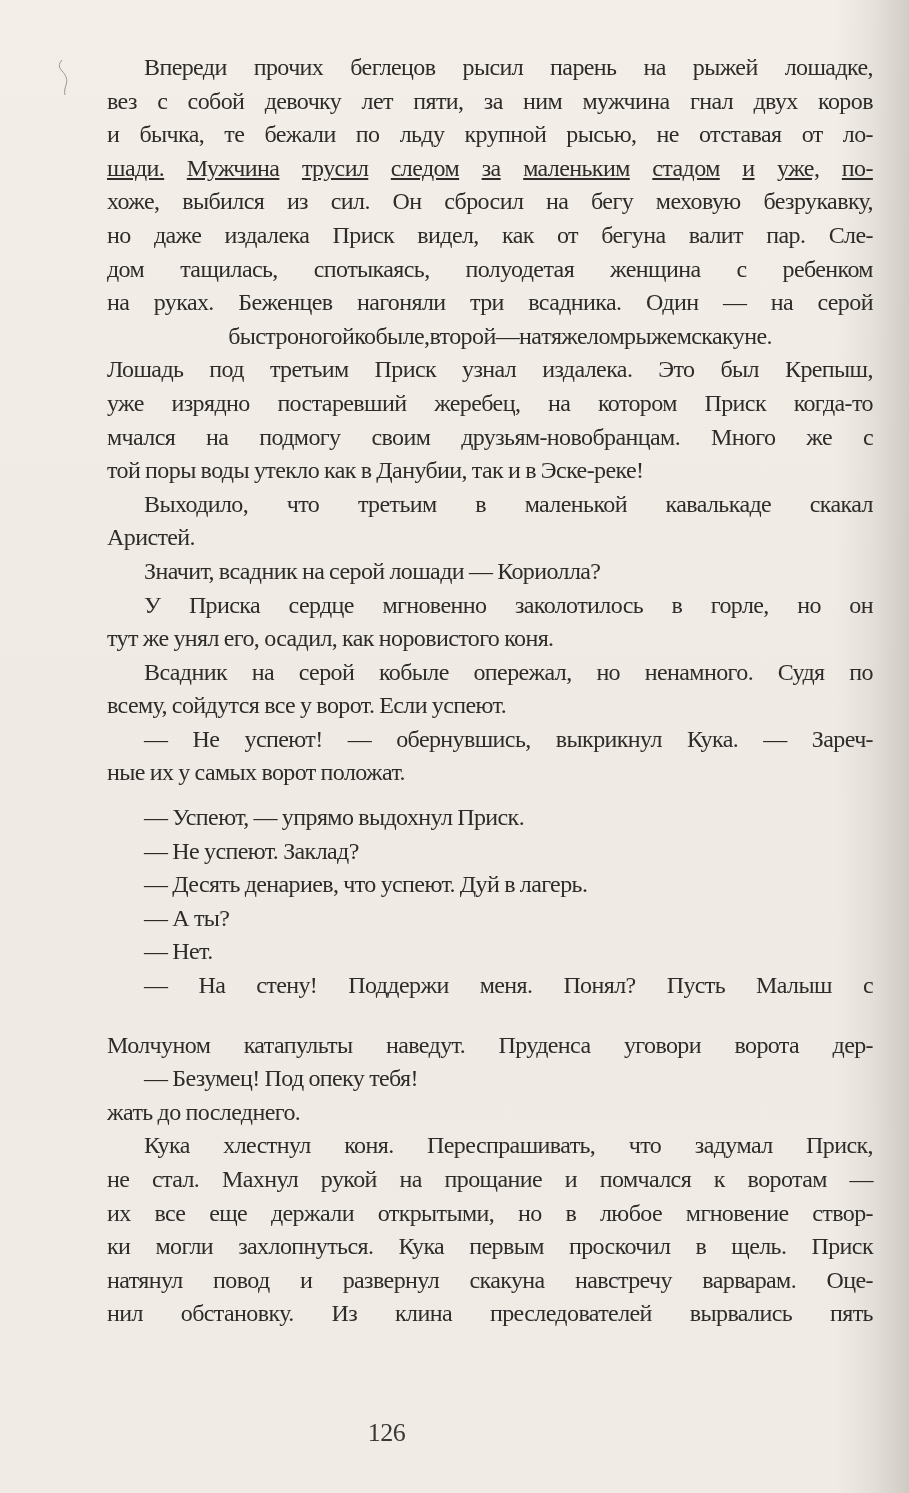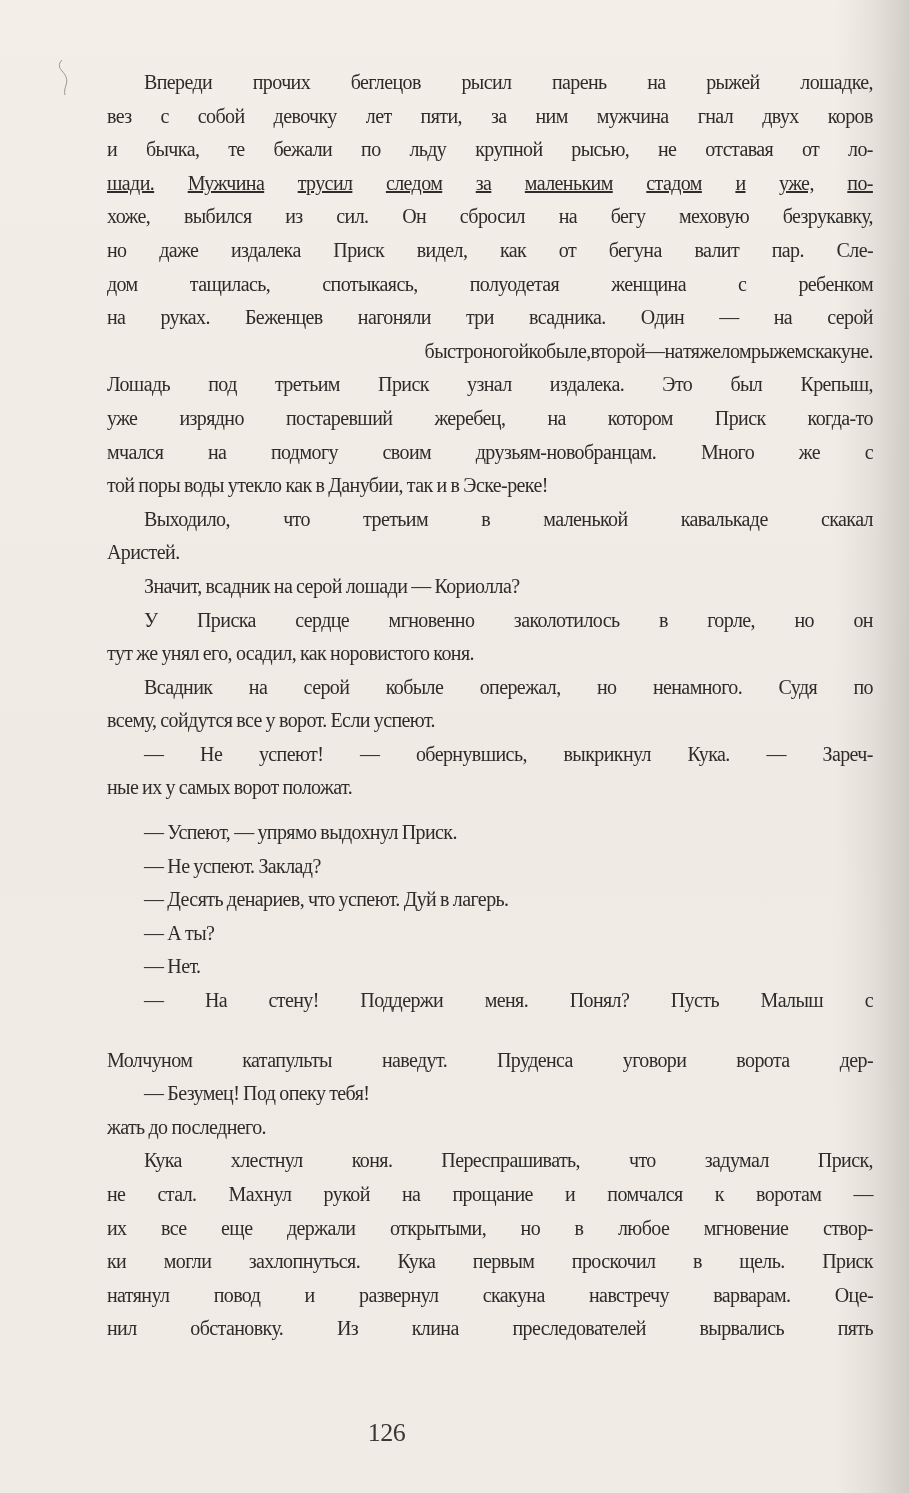--- a/index.html
+++ b/index.html
@@ -17,24 +17,24 @@
       position: absolute;
       left: 0; top: 0;
       width: 909px; height: 1493px;
       background:
         linear-gradient(to right, rgba(0,0,0,0) 0%, rgba(0,0,0,0) 92%, rgba(120,115,110,0.10) 96%, rgba(90,85,80,0.22) 100%),
         linear-gradient(to bottom, #f3efe8 0%, #efebe4 50%, #f0ece5 100%);
     }
     .text-block {
       position: absolute;
       left: 107px;
-      top: 66px;
+      top: 51px;
       width: 766px;
       font-family: "Liberation Serif", "DejaVu Serif", serif;
-      font-size: 20px;
+      font-size: 24px;
       color: #2e2c2a;
       letter-spacing: -0.6px;
       word-spacing: -0.5px;
     }
     .line {
       height: 33.6px;
       line-height: 33.6px;
       white-space: nowrap;
       text-align: justify;
       text-align-last: justify;
@@ -164,21 +164,21 @@
         <span>руках.</span>
         <span>Беженцев</span>
         <span>нагоняли</span>
         <span>три</span>
         <span>всадника.</span>
         <span>Один</span>
         <span>—</span>
         <span>на</span>
         <span>серой</span>
       </div>
-      <div class="line" style="white-space: nowrap; text-indent: 0px; display: flex; justify-content: flex-end; padding-left: 0px; box-sizing: border-box; margin-left: 20px;">
+      <div class="line" style="white-space: nowrap; text-indent: 0px; display: flex; justify-content: center; padding-left: 0px; box-sizing: border-box; margin-left: 20px;">
         <span>быстроногой</span>
         <span>кобыле,</span>
         <span>второй</span>
         <span>—</span>
         <span>на</span>
         <span>тяжелом</span>
         <span>рыжем</span>
         <span>скакуне.</span>
       </div>
       <div class="line" style="white-space: nowrap; text-indent: 0px; display: flex; justify-content: space-between; padding-left: 0px; box-sizing: border-box;">

